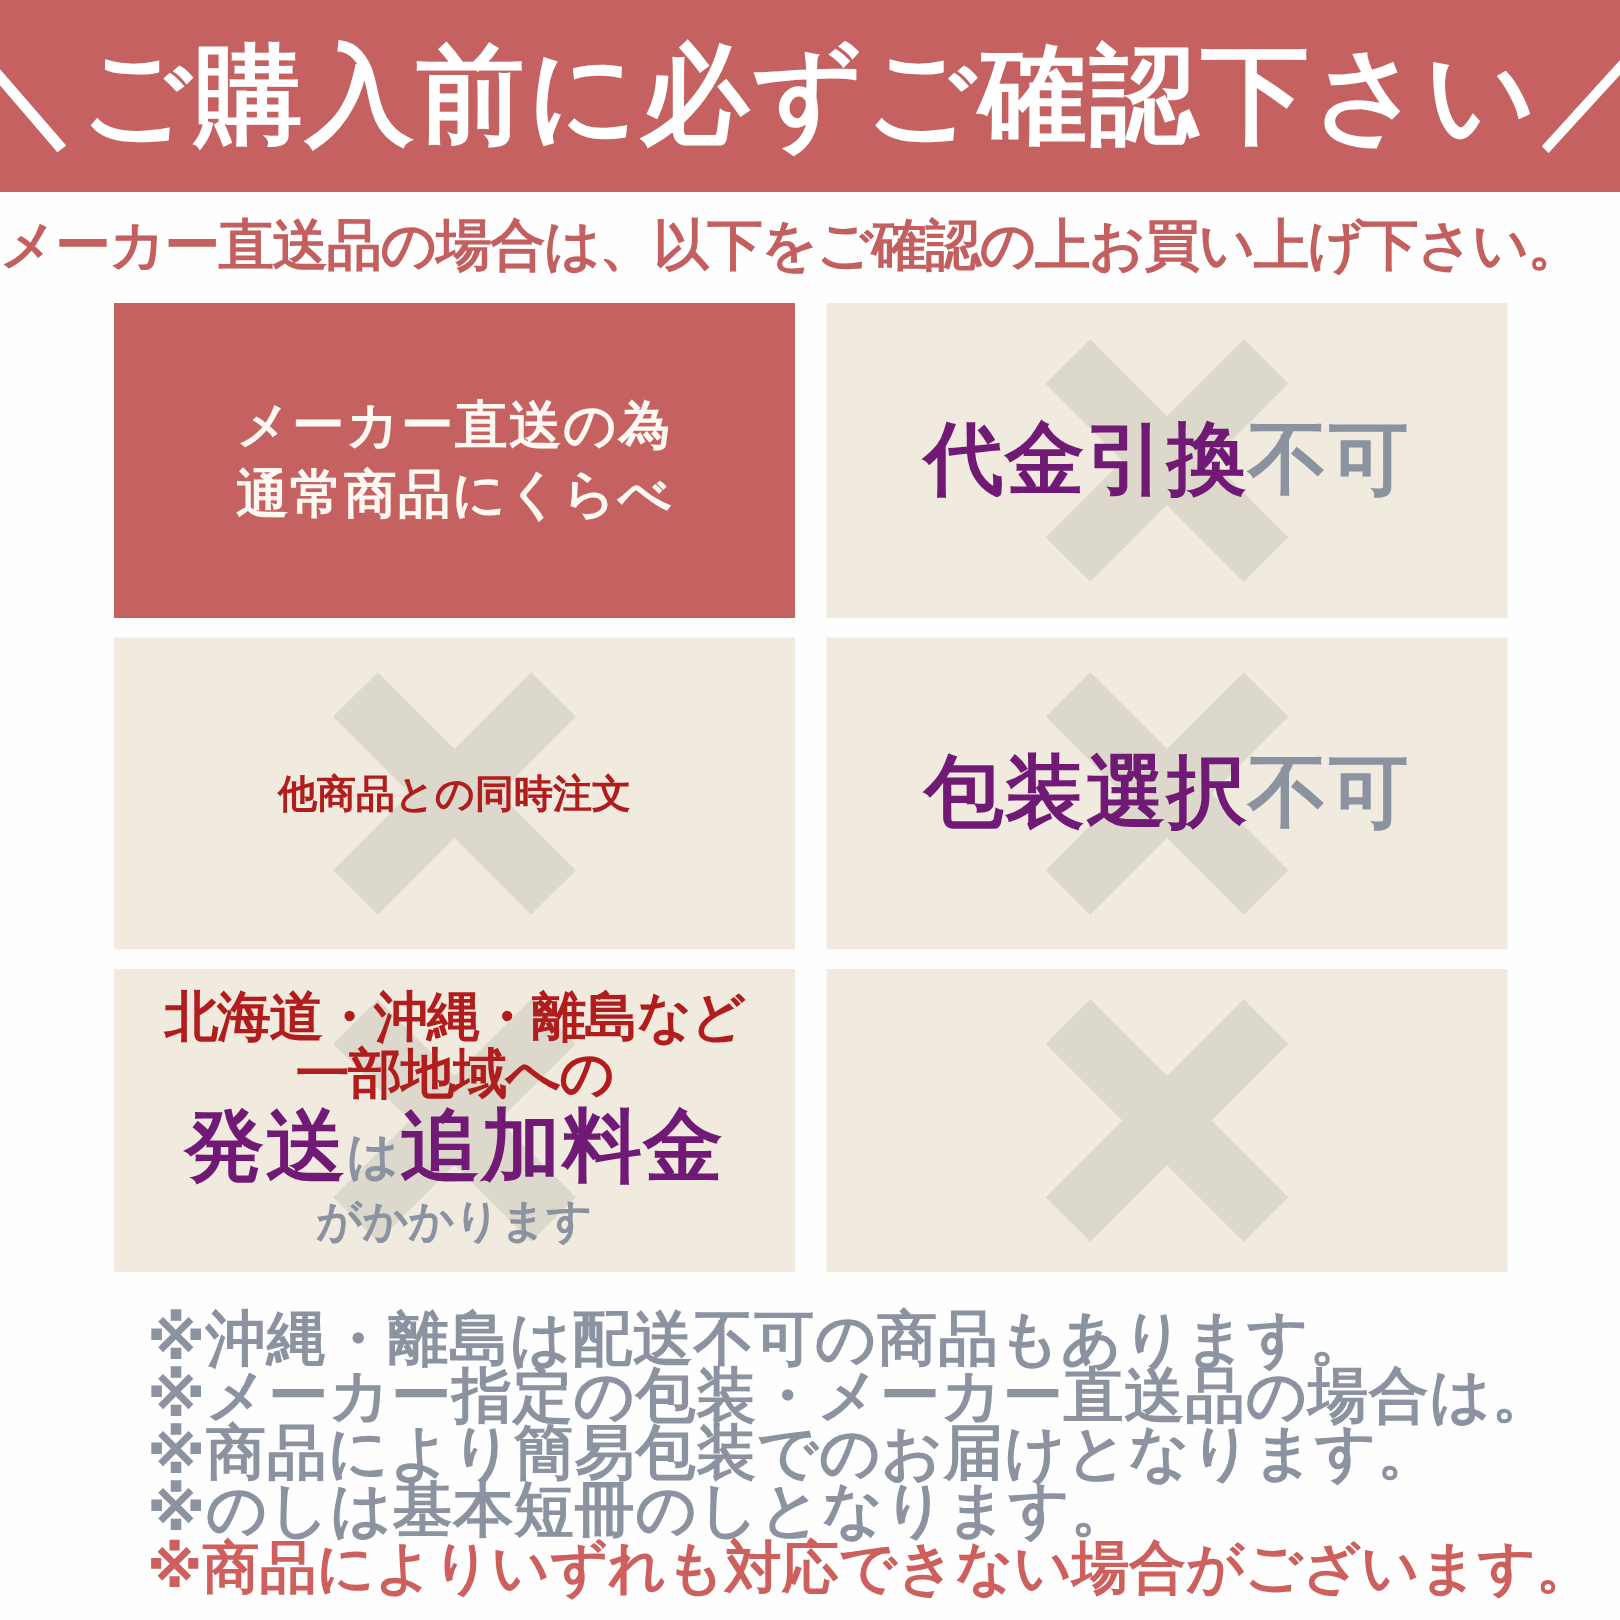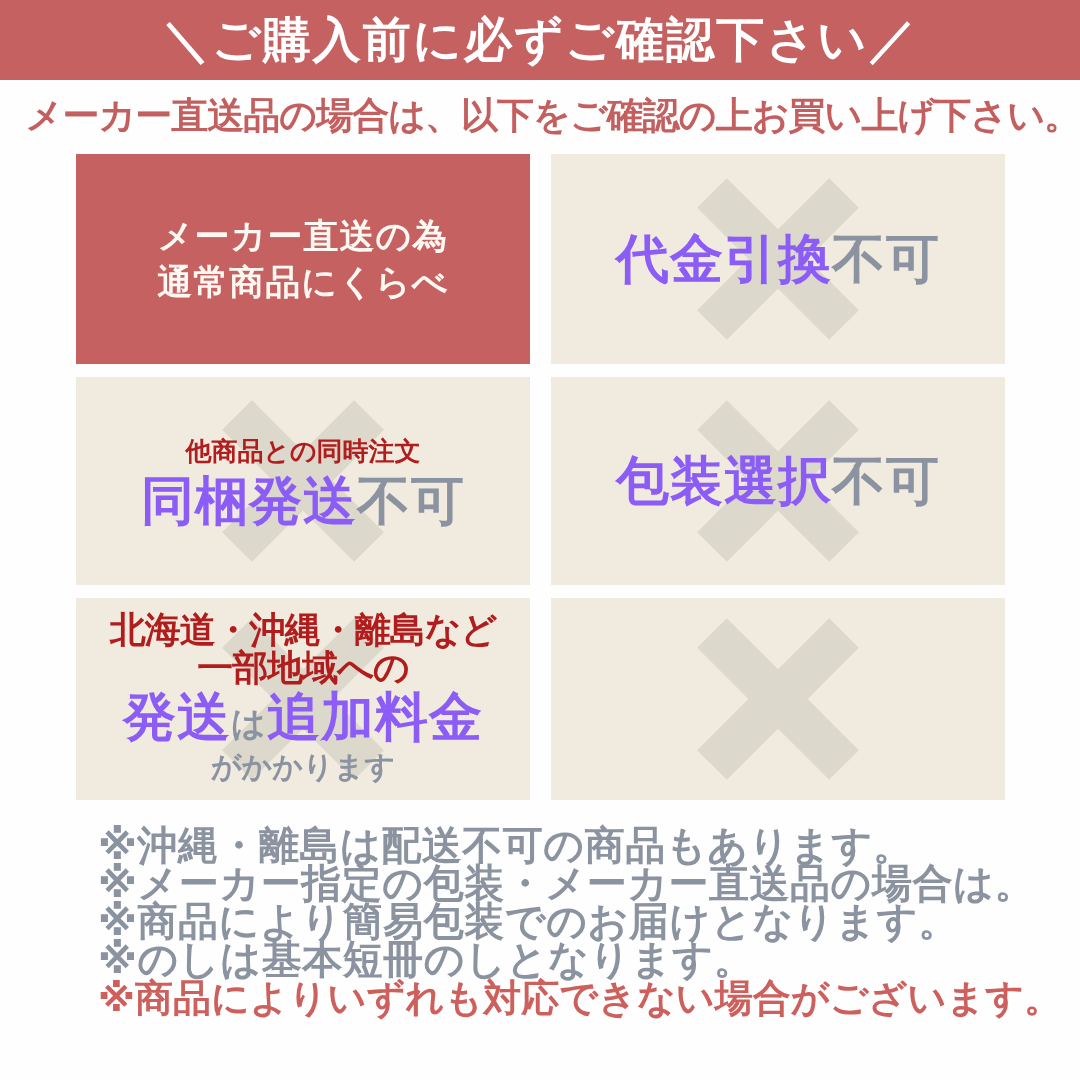--- a/index.html
+++ b/index.html
@@ -5,28 +5,28 @@
   html,body{margin:0;padding:0;}
   body{
     width:1080px;height:1080px;background:#fefefe;overflow:hidden;
     font-family:"Liberation Sans","DejaVu Sans",sans-serif;
     -webkit-font-smoothing:antialiased;
   }
   .page{position:relative;width:1080px;height:1080px;}
 
   
   .banner{
-    height:80px;background:#c56161;color:#ffffff;
+    height:128px;background:#c56161;color:#ffffff;
     display:flex;align-items:center;justify-content:center;
-    font-size:48px;font-weight:700;letter-spacing:2px;white-space:nowrap;font-family:Liberation Serif, serif;
+    font-size:72px;font-weight:700;letter-spacing:2px;white-space:nowrap;font-family:Liberation Serif, serif;
   }
 
   
   .subtitle{
-    margin-top:10px;height:52px;line-height:52px;text-align:right;
+    margin-top:10px;height:52px;line-height:52px;text-align:left;
     color:#c3605f;font-size:37px;font-weight:700;white-space:nowrap;letter-spacing:-1px;
   }
 
   
   .grid{
     margin:12px 75px 0 76px;
     display:grid;grid-template-columns:1fr 1fr;grid-template-rows:210px 208px 202px;
     gap:13px 21px;
   }
   .box{
@@ -36,21 +36,21 @@
   .box-beige{background:#f1eade;}
   .box-red{background:#c56161;}
   .cross{
     position:absolute;left:50%;top:50%;transform:translate(-50%,-50%);
     width:168px;height:168px;pointer-events:none;
   }
   .box-content{position:relative;z-index:1;text-align:center;}
 
   .wline{color:#fdf8f1;font-size:35px;font-weight:600;line-height:46px;letter-spacing:1px;white-space:nowrap;}
   .big{font-size:53px;font-weight:800;letter-spacing:1px;line-height:1.15;white-space:nowrap;}
-  .t-darkred{color:#8b5cf6;}
+  .t-darkred{color:#701a75;}
   .t-gray{color:#8b93a1;}
   .sub-red{color:#b11d1d;font-size:26px;font-weight:700;line-height:40px;white-space:nowrap;}
   .sub-red5{color:#b11d1d;font-size:36px;font-weight:700;line-height:38px;letter-spacing:-1px;white-space:nowrap;}
   .mid-gray{color:#8b93a1;font-size:34px;font-weight:700;}
   .sub-gray{color:#8b93a1;font-size:30px;font-weight:700;line-height:40px;white-space:nowrap;}
 
   
   .notes{margin-top:26px;padding-left:98px;}
   .note{
     color:#8b93a1;font-size:40px;font-weight:600;line-height:38px;
@@ -89,23 +89,20 @@
         <span class="t-darkred">代金引換</span><span class="t-gray">不可</span>
       </div>
     </div>
 
     <div class="box box-beige">
       <svg class="cross" viewBox="0 0 168 168">
         <path d="M18 18 L150 150 M150 18 L18 150" stroke="#dcd8cc" stroke-width="42" fill="none"></path>
       </svg>
       <div class="box-content">
         <div class="sub-red">他商品との同時注文</div>
-        <div class="big">
-          <span class="t-darkred">同梱発送</span><span class="t-gray">不可</span>
-        </div>
       </div>
     </div>
 
     <div class="box box-beige">
       <svg class="cross" viewBox="0 0 168 168">
         <path d="M18 18 L150 150 M150 18 L18 150" stroke="#dcd8cc" stroke-width="42" fill="none"></path>
       </svg>
       <div class="box-content big">
         <span class="t-darkred">包装選択</span><span class="t-gray">不可</span>
       </div>

